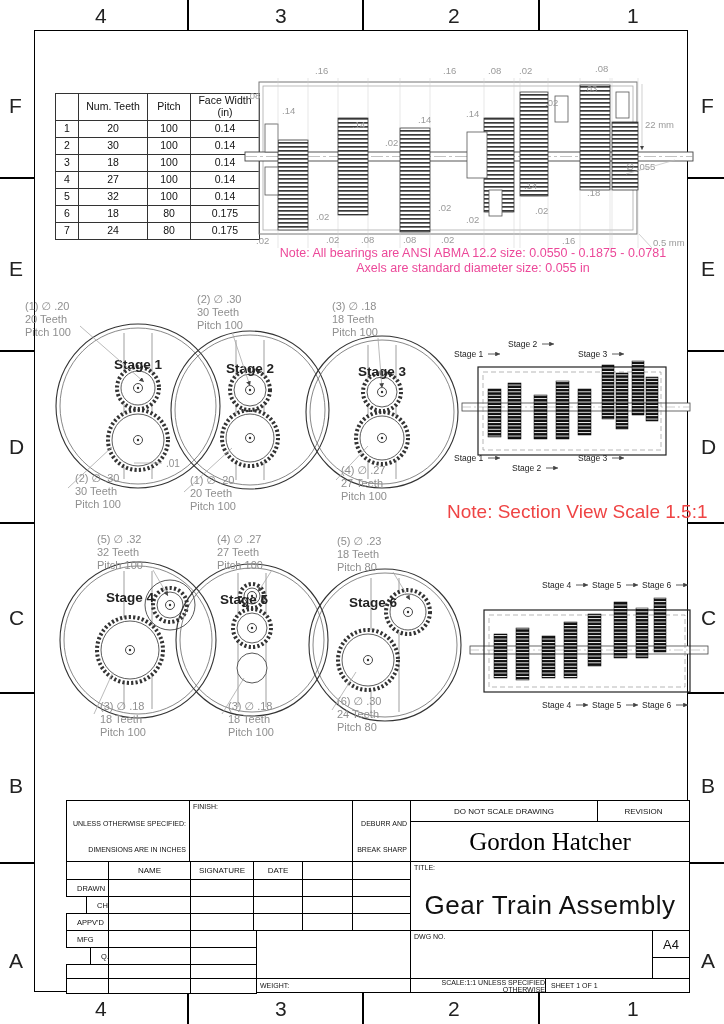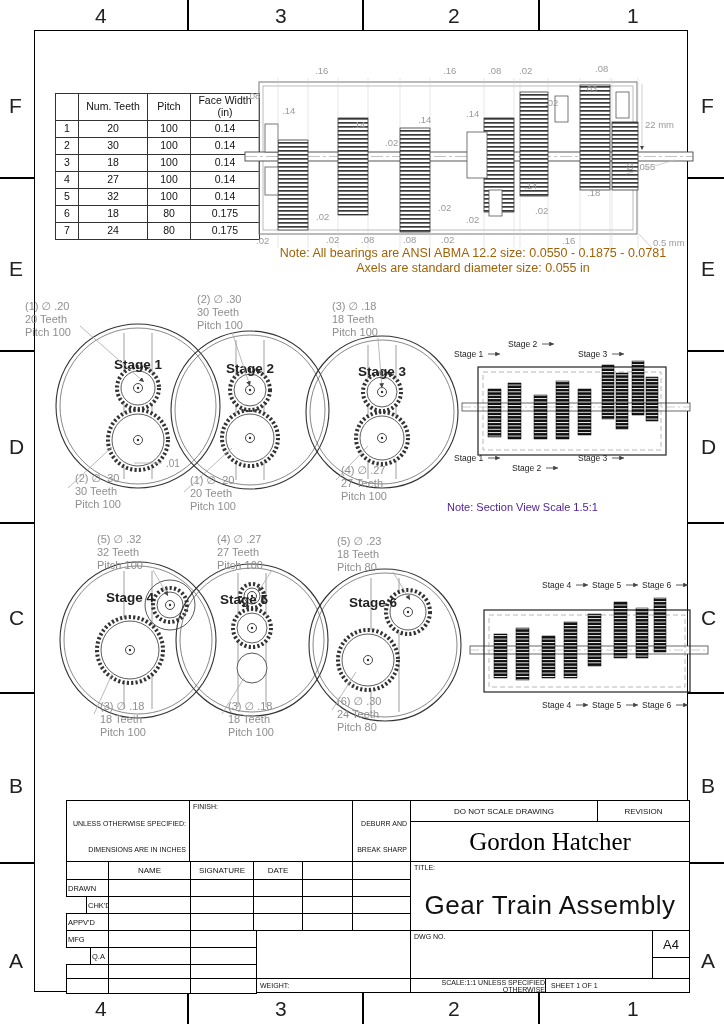--- a/index.html
+++ b/index.html
@@ -8,34 +8,34 @@
   .frame{position:absolute;left:34px;top:30px;width:654px;height:962px;
          border:1.6px solid #000;box-sizing:border-box;}
   .zone{position:absolute;font-size:21px;color:#222;line-height:1;}
   .tick{position:absolute;background:#000;}
   .gear-table{position:absolute;left:55px;top:93px;border-collapse:collapse;
               font-size:10.5px;color:#111;}
   .gear-table th,.gear-table td{border:1px solid #333;text-align:center;padding:0 3px;
               height:16px;white-space:pre-line;line-height:1.1;}
   .gear-table th{font-weight:normal;height:26px;}
   .note-bearings{position:absolute;left:250px;top:246px;width:446px;text-align:center;
-                 font-size:12.5px;line-height:15px;color:#a16207;}
-  .note-scale{position:absolute;left:447px;top:501px;font-size:11px;color:#4c1d95;}
+                 font-size:12.5px;line-height:15px;color:#ec4899;}
+  .note-scale{position:absolute;left:447px;top:501px;font-size:19px;color:#ef4444;}
   svg{position:absolute;overflow:visible;}
   
   .tb{position:absolute;left:66px;top:800px;width:624px;height:193px;box-sizing:border-box;}
   .tb .cell{position:absolute;border:1px solid #000;box-sizing:border-box;background:#fff;text-align:right;}
   .tiny{font-size:7px;line-height:8.5px;white-space:pre;}
   .tb .lbl{position:absolute;left:3px;top:2px;font-size:7px;}
   .tb-author{display:flex;align-items:center;justify-content:center;
              font-family:"Liberation Serif",serif;font-size:25px;color:#000;}
   .tb-big{display:flex;align-items:center;justify-content:center;font-size:26px;letter-spacing:.5px;}
   .tb-mat{display:flex;align-items:center;justify-content:center;font-size:23px;}
   .hdr{display:flex;align-items:center;justify-content:center;font-size:8px;}
-  .rowlbl{display:flex;align-items:center;justify-content:flex-start;font-size:7.5px;padding-left:1px;}
+  .rowlbl{display:flex;align-items:center;justify-content:flex-start;font-size:7.5px;padding-left:10px;}
 </style>
 </head>
 <body>
 
 <div class="page">
   <div class="frame"></div>
   <div id="zones">
       <div class="zone" style="left: 9px; top: 95px;">F</div>
       <div class="zone" style="left: 701px; top: 95px;">F</div>
       <div class="zone" style="left: 9px; top: 258px;">E</div>

